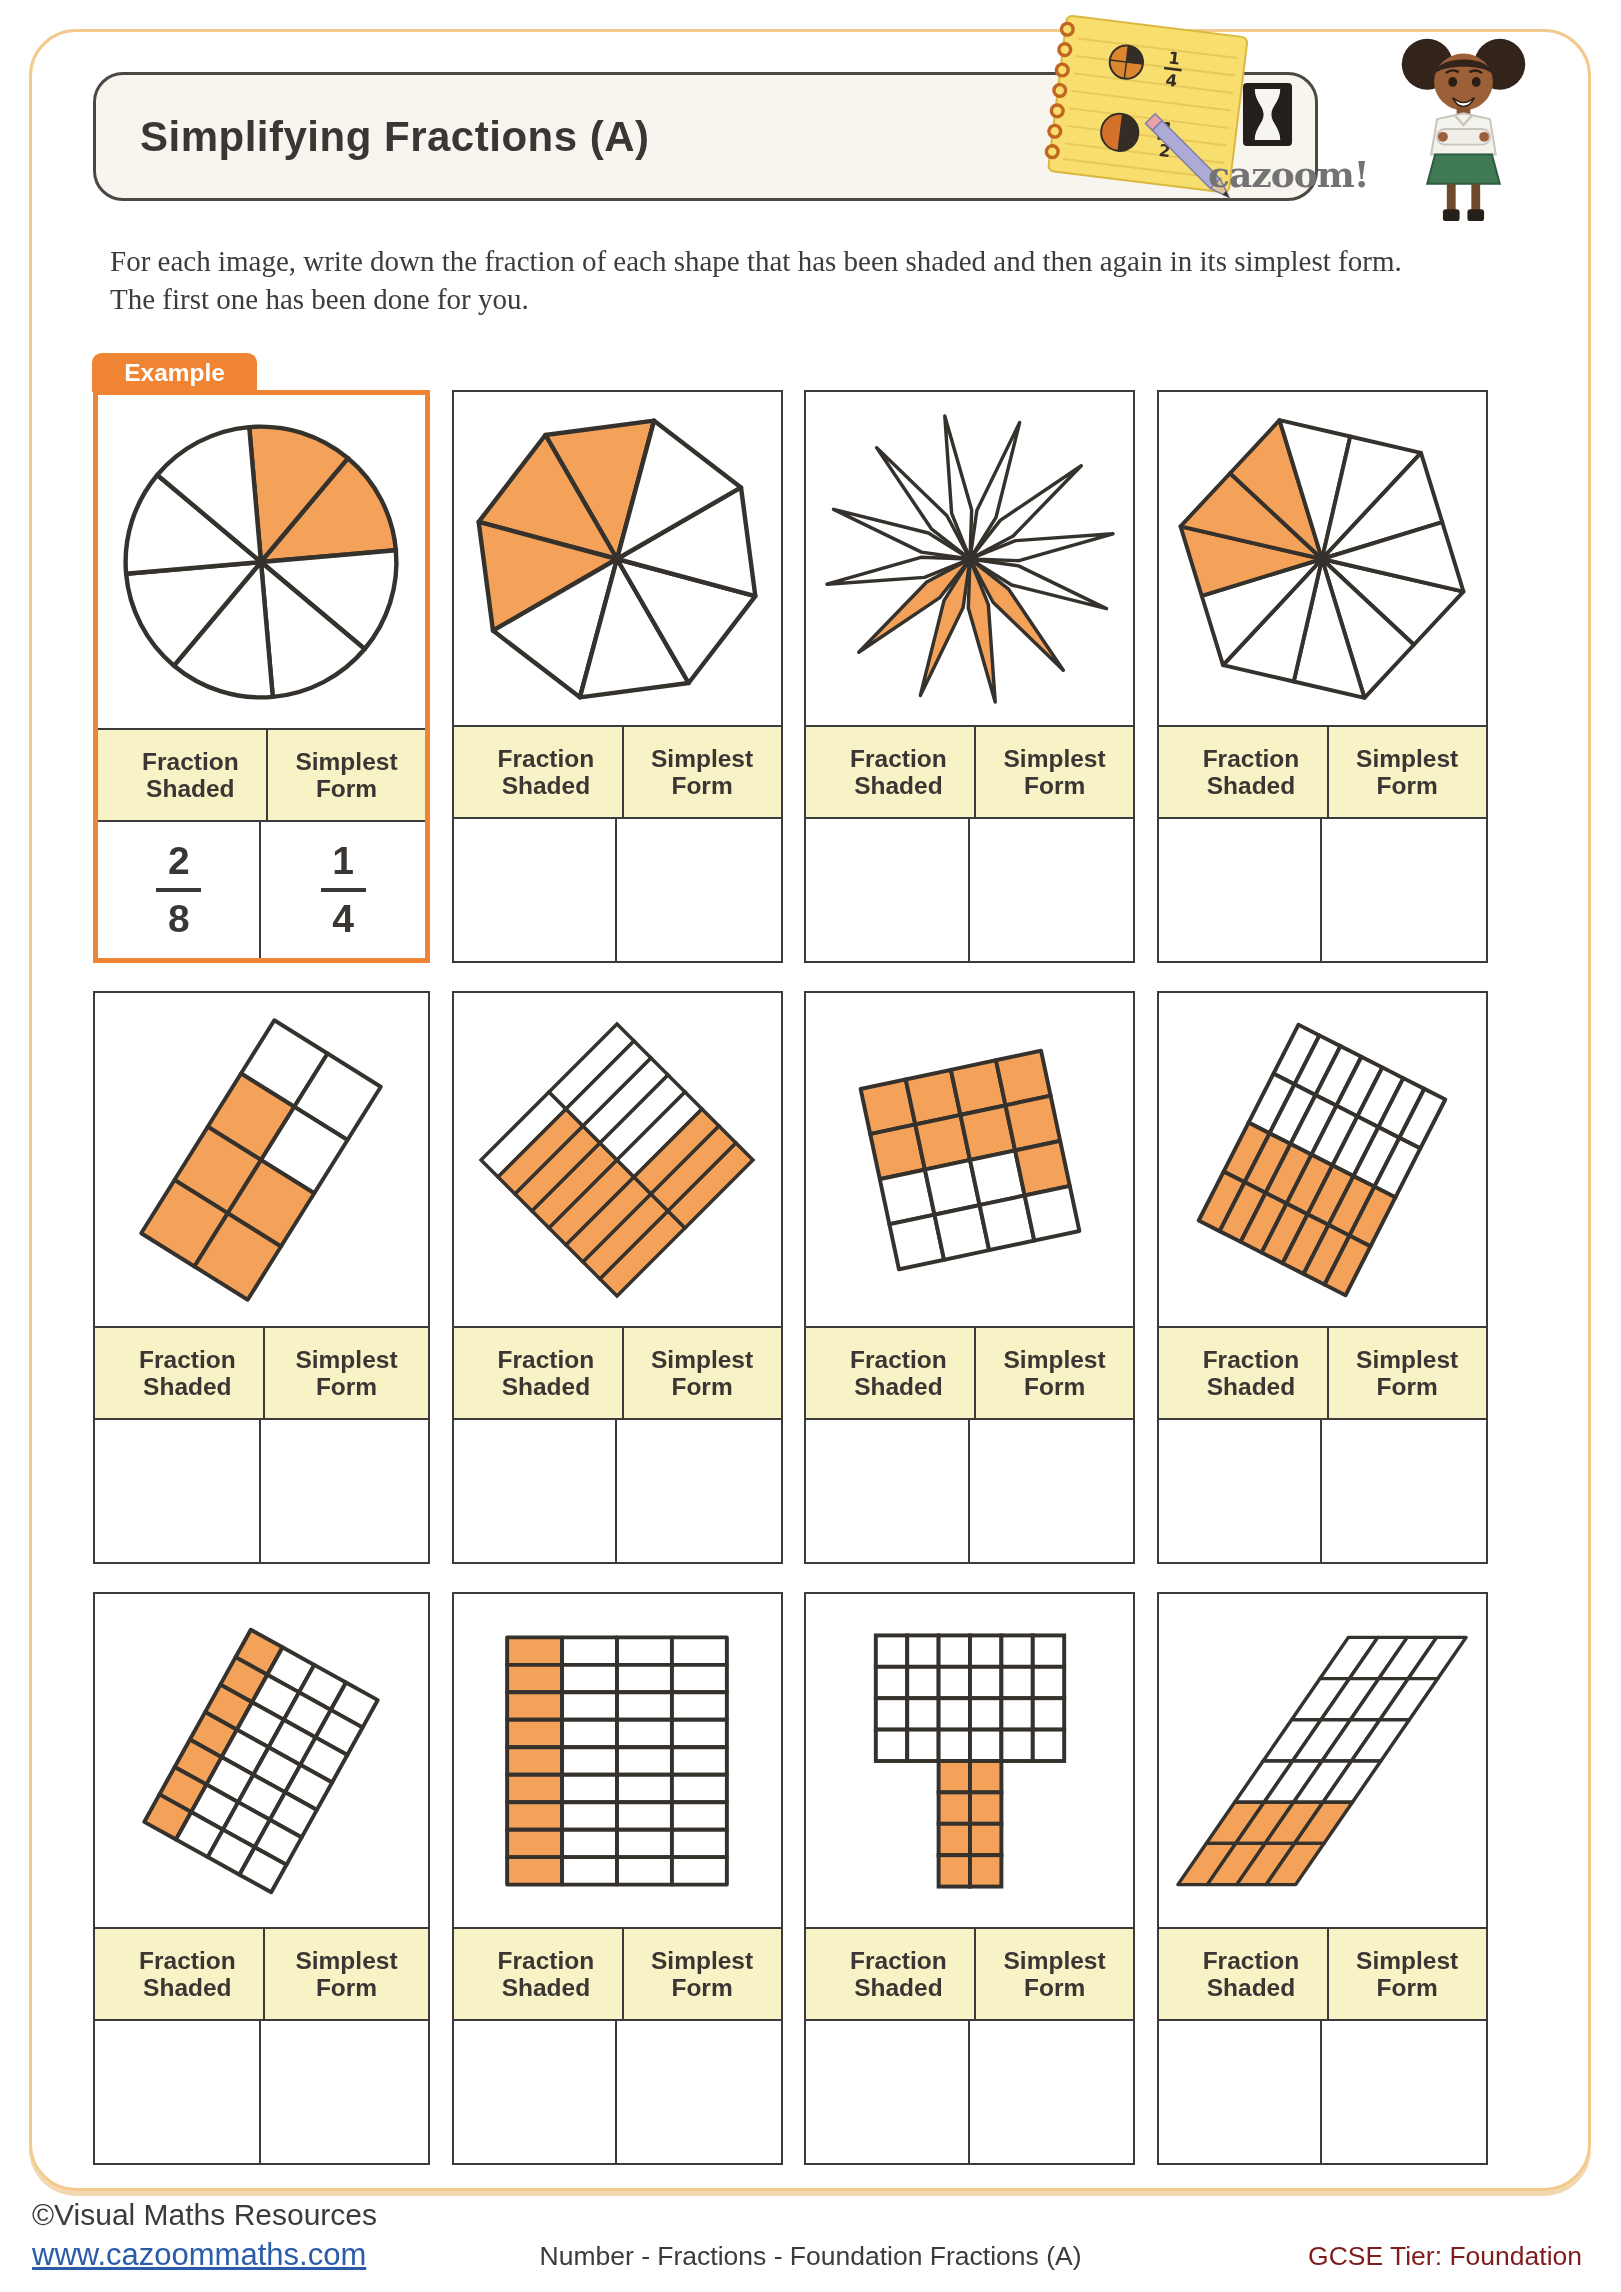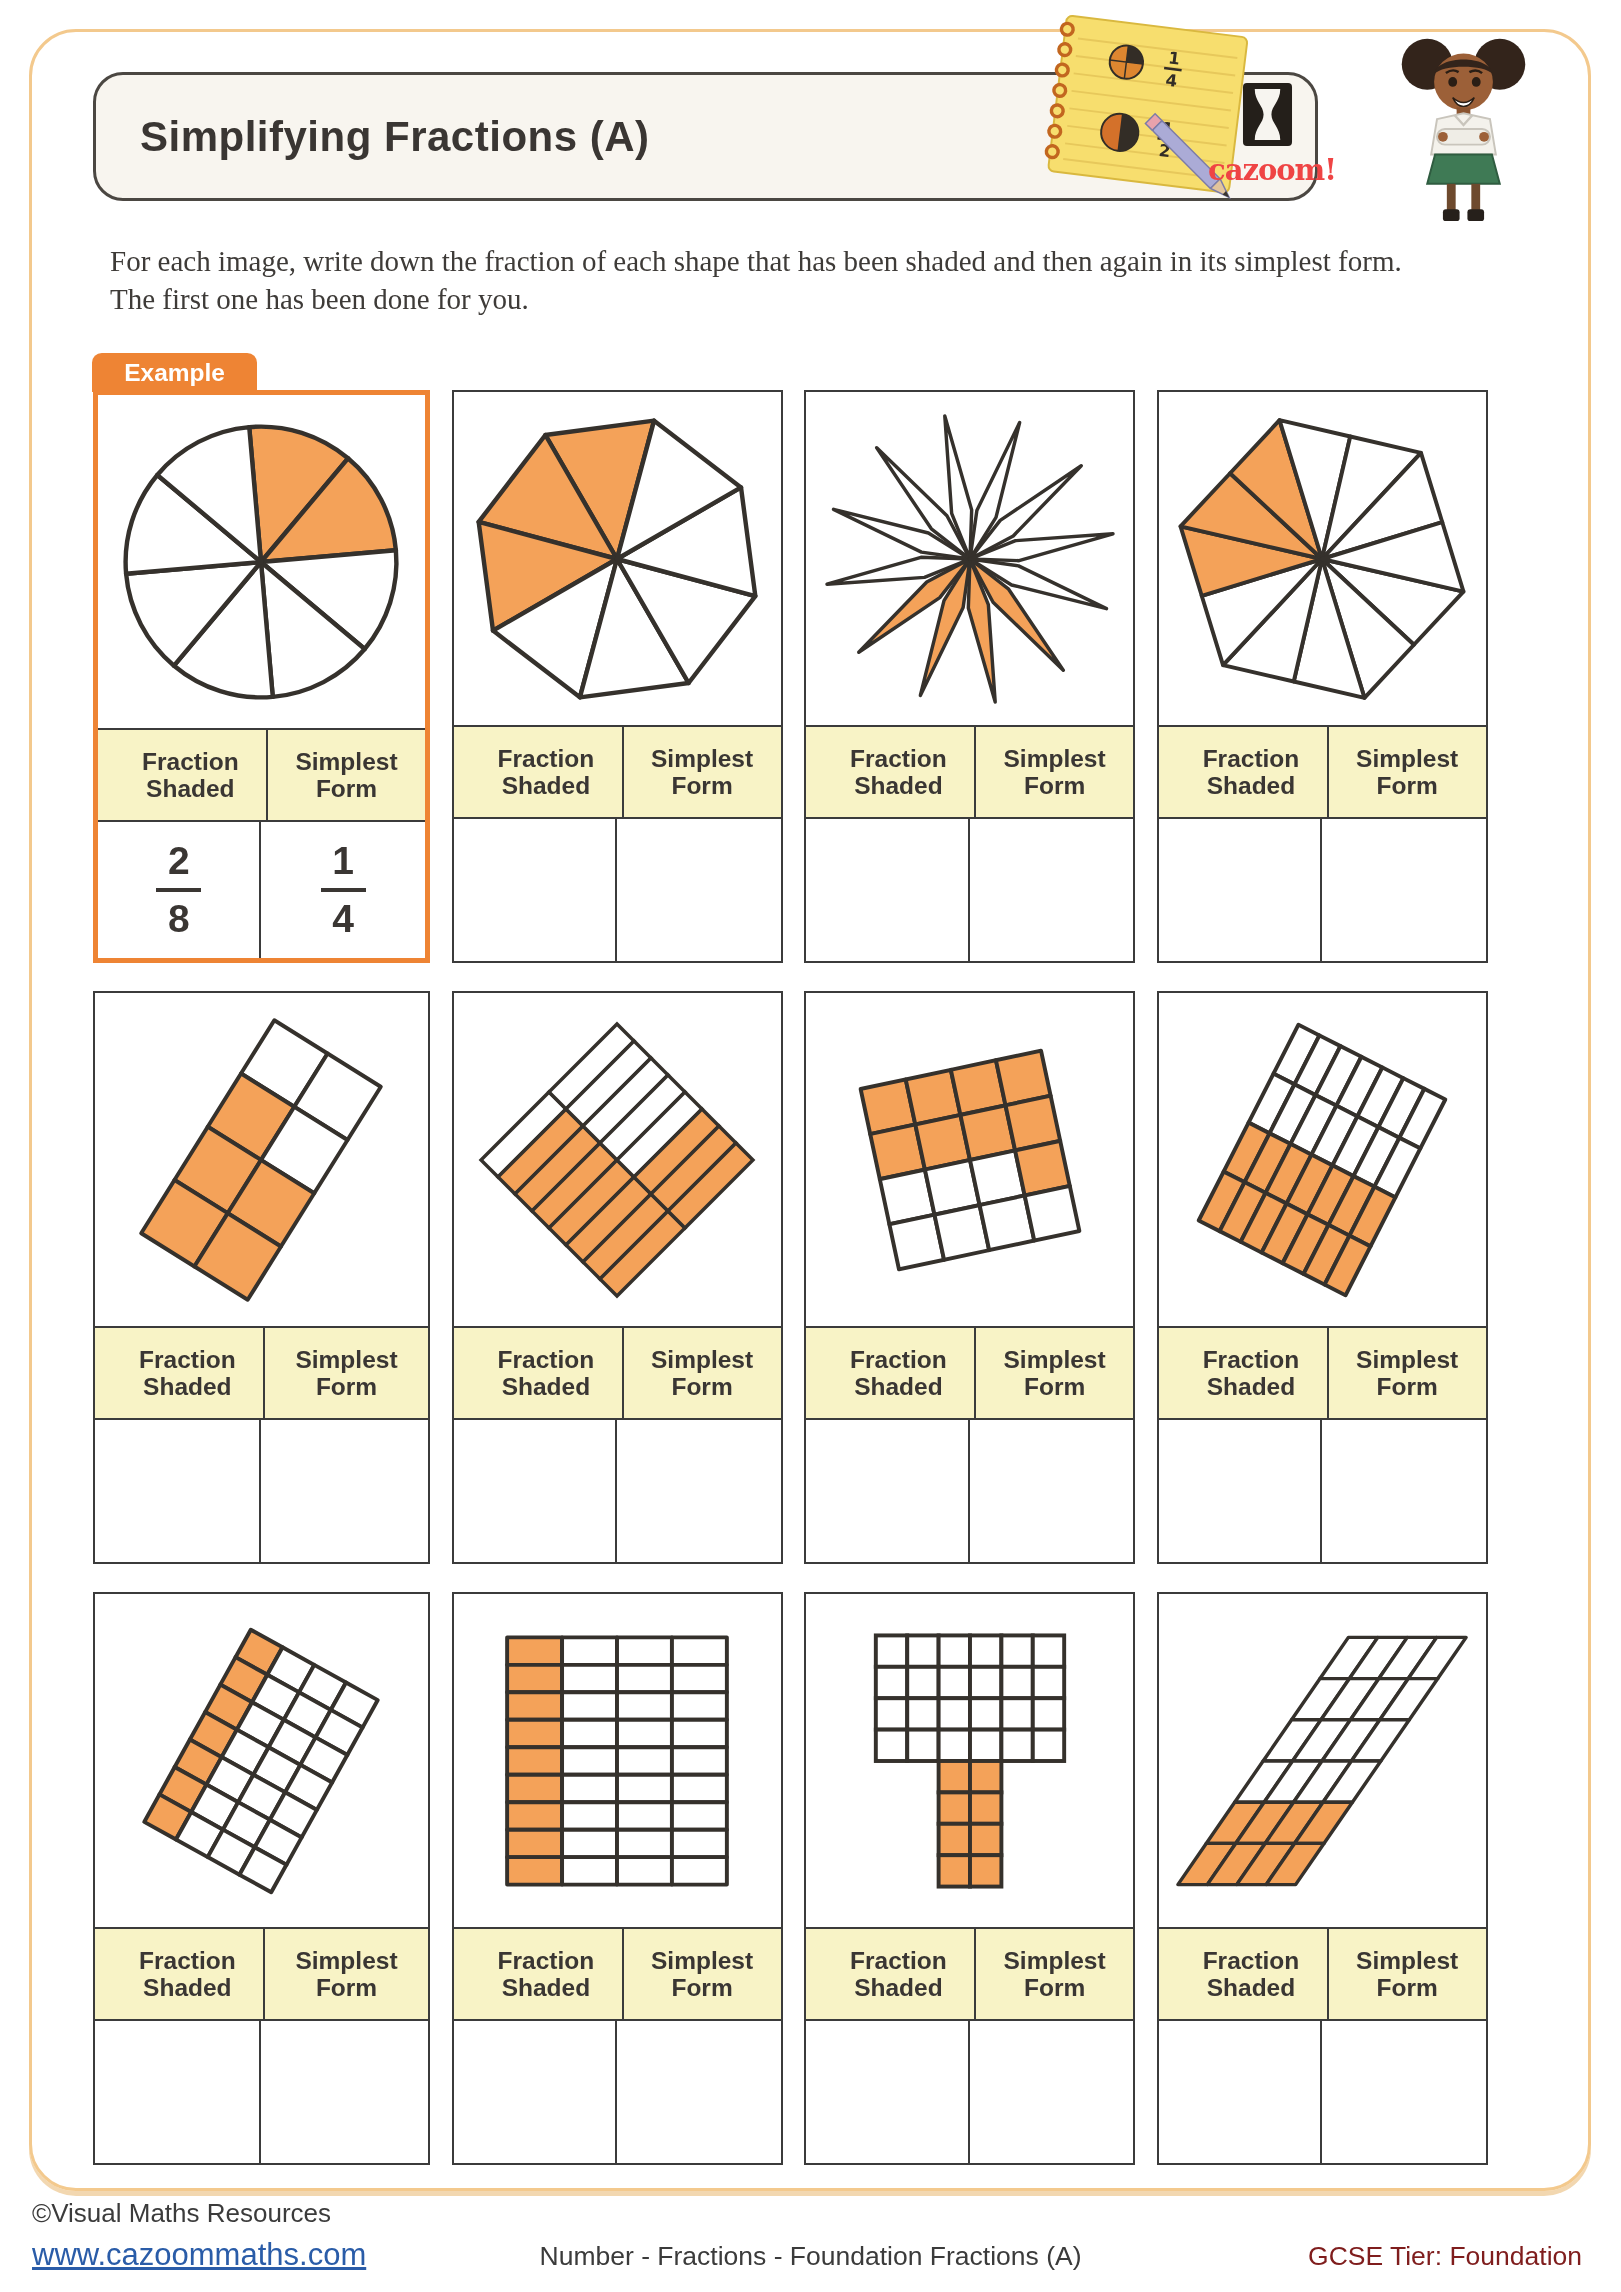--- a/index.html
+++ b/index.html
@@ -5,21 +5,21 @@
   html,body{margin:0;padding:0;}
   body{width:1621px;height:2293px;position:relative;background:#ffffff;
        font-family:"Liberation Sans", sans-serif;color:#3A3633;overflow:hidden;}
   .page-frame{position:absolute;left:29px;top:29px;width:1556px;height:2156px;
        border:3.9px solid #F3C98D;border-radius:47px;box-shadow:0 4.9px 0 rgba(232,183,111,.55);}
   .title-box{position:absolute;left:93px;top:72px;width:1225px;height:129px;background:#F8F5EF;
        border:3.9px solid #4B4742;border-radius:30px;box-sizing:border-box;display:flex;align-items:center;}
   .title{font-size:42px;font-weight:bold;letter-spacing:0.5px;padding-left:44px;color:#3A3633;}
   .notepad{position:absolute;left:1019px;top:13.7px;}
   .logo{position:absolute;left:1208px;top:82px;width:118px;text-align:center;}
-  .logo-text{font-family:"DejaVu Serif", serif;font-weight:bold;font-size:29px;letter-spacing:-1px;color:#ef4444;margin-top:2px;}
+  .logo-text{font-family:"DejaVu Serif", serif;font-weight:bold;font-size:36px;letter-spacing:-1px;color:#737373;margin-top:2px;}
   .girl{position:absolute;left:1390px;top:29px;}
   .instructions{position:absolute;left:110px;top:243px;width:1333px;
        font-family:"Liberation Serif", serif;font-size:29px;line-height:1.3;color:#3E3B38;}
   .cards{position:absolute;left:93px;top:390px;width:1347px;display:grid;
        grid-template-columns:repeat(4,1fr);grid-auto-rows:573px;column-gap:21.6px;row-gap:28px;}
   .card{border:2.9px solid #3B3B3B;background:#fff;box-sizing:border-box;display:flex;flex-direction:column;position:relative;}
   .card.example{border:5.9px solid #EE8434;}
   .ex-tab{position:absolute;top:-42px;left:-5.9px;width:165px;height:39px;background:#EE8434;
        border-radius:9.8px 9.8px 0 0;color:#fff;font-weight:bold;font-size:24.5px;
        display:flex;align-items:center;justify-content:center;}
@@ -28,21 +28,21 @@
   .th-row{height:90px;background:#F8F3C6;display:grid;grid-template-columns:1fr 1fr;border-bottom:2.9px solid #3B3B3B;}
   .th{display:flex;align-items:center;justify-content:center;text-align:center;
       font-weight:bold;font-size:24.5px;line-height:1.12;color:#3A3633;padding:0 27.4px;}
   .th:first-child{border-right:2.9px solid #3B3B3B;padding-left:44px;}
   .td-row{flex:1;display:grid;grid-template-columns:1fr 1fr;}
   .td{display:flex;align-items:center;justify-content:center;}
   .td:first-child{border-right:2.9px solid #3B3B3B;}
   .frac{display:inline-block;text-align:center;font-weight:bold;font-size:39px;color:#3A3633;}
   .fnum{display:block;border-bottom:4.9px solid #3A3633;padding:0 11.8px 4.9px;}
   .fden{display:block;padding-top:4.9px;}
-  .f-copy{position:absolute;left:32px;top:2198px;font-size:26px;color:#3B3B3B;}
+  .f-copy{position:absolute;left:32px;top:2198px;font-size:30px;color:#3B3B3B;}
   .f-url{position:absolute;left:32px;top:2237px;font-size:31px;color:#2A5CA8;text-decoration:underline;cursor:pointer;}
   .f-center{position:absolute;left:0;right:0;top:2241px;text-align:center;font-size:26.5px;color:#3B3B3B;}
   .f-right{position:absolute;right:39px;top:2241px;font-size:26.5px;color:#7f1d1d;}
 </style>
 </head>
 <body>
 
 <div class="page-frame"></div>
 
 <div class="title-box">

